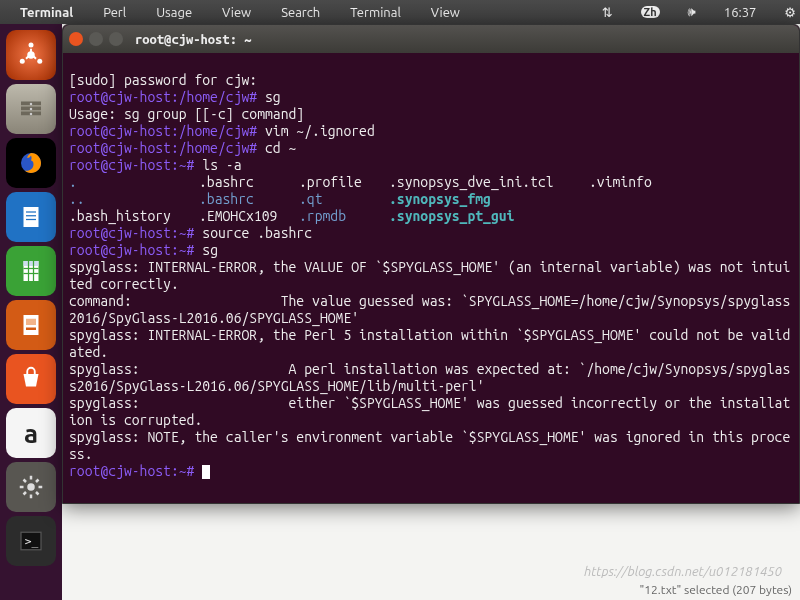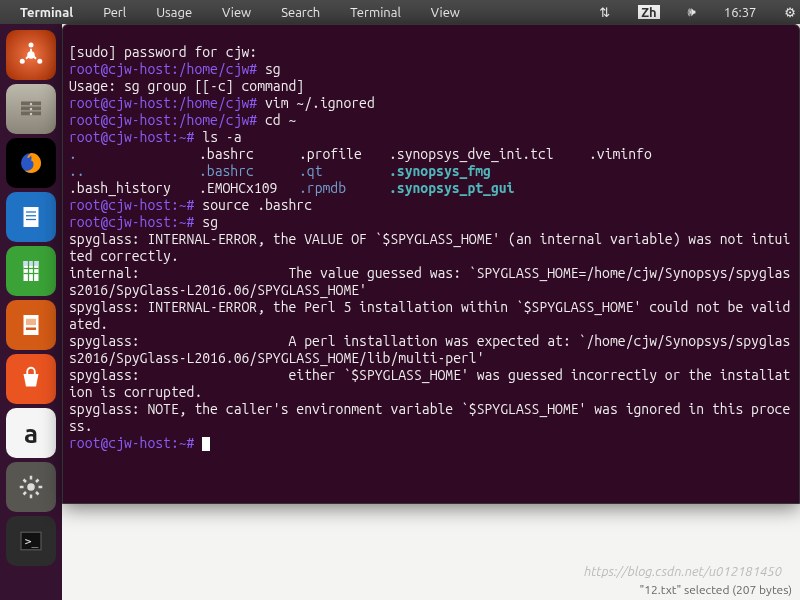--- a/index.html
+++ b/index.html
@@ -35,21 +35,21 @@
     <span style="font-weight:bold">Terminal</span>
     <span>Perl</span>
     <span>Usage</span>
     <span>View</span>
     <span>Search</span>
     <span>Terminal</span>
     <span>View</span>
   </div>
   <div class="right">
     <span>⇅</span>
-    <span style="background:#eee;color:#333;padding:0 3px;border-radius:0;font-weight:bold;font-size:13px">Zh</span>
+    <span style="background:#eee;color:#333;padding:0 3px;border-radius:6px;font-weight:bold;font-size:11px">Zh</span>
     <span>🕪</span>
     <span>16:37</span>
     <span>⚙</span>
   </div>
 </div>
 
 <div class="desktop-area">
   <div class="url-watermark">https://blog.csdn.net/u012181450</div>
   <div class="status-bar">"12.txt" selected (207 bytes)</div>
 </div>
@@ -131,33 +131,39 @@
   </div>
   <div class="licon" style="background:#2c2c2c">
     <svg viewBox="0 0 24 24">
         <rect x="4" y="5" width="16" height="14" fill="#111" stroke="#555"></rect>
         <text x="7" y="15" fill="#eee" font-size="9" font-family="monospace">&gt;_</text>
       </svg>
   </div>
 </div>
 
 <div class="term-window">
+  <div class="titlebar">
+    <span class="wbtn close"></span>
+    <span class="wbtn min"></span>
+    <span class="wbtn max"></span>
+    <span style="margin-left:6px">root@cjw-host: ~</span>
+  </div>
   <div class="term-body">
 <span>[sudo] password for cjw:</span>
 <span class="prompt">root@cjw-host:/home/cjw#</span><span> sg</span>
 <span>Usage: sg group [[-c] command]</span>
 <span class="prompt">root@cjw-host:/home/cjw#</span><span> vim ~/.ignored</span>
 <span class="prompt">root@cjw-host:/home/cjw#</span><span> cd ~</span>
 <span class="prompt">root@cjw-host:~#</span><span> ls -a</span>
 <span class="dir cell" style="width:130px">.</span><span class="cell" style="width:100px">.bashrc</span><span class="cell" style="width:90px">.profile</span><span class="cell" style="width:200px">.synopsys_dve_ini.tcl</span><span class="cell">.viminfo</span>
 <span class="dir cell" style="width:130px">..</span><span class="dir cell" style="width:100px">.bashrc</span><span class="dir cell" style="width:90px">.qt</span><span class="teal cell">.synopsys_fmg</span>
 <span class="cell" style="width:130px">.bash_history</span><span class="cell" style="width:100px">.EMOHCx109</span><span class="dir cell" style="width:90px">.rpmdb</span><span class="teal cell">.synopsys_pt_gui</span>
 <span class="prompt">root@cjw-host:~#</span><span> source .bashrc</span>
 <span class="prompt">root@cjw-host:~#</span><span> sg</span>
 <span>spyglass: INTERNAL-ERROR, the VALUE OF `$SPYGLASS_HOME' (an internal variable) was not intuited correctly.</span>
-<span>internal:                   The value guessed was: `SPYGLASS_HOME=/home/cjw/Synopsys/spyglass2016/SpyGlass-L2016.06/SPYGLASS_HOME'</span>
+<span>command:                   The value guessed was: `SPYGLASS_HOME=/home/cjw/Synopsys/spyglass2016/SpyGlass-L2016.06/SPYGLASS_HOME'</span>
 <span>spyglass: INTERNAL-ERROR, the Perl 5 installation within `$SPYGLASS_HOME' could not be validated.</span>
 <span>spyglass:                   A perl installation was expected at: `/home/cjw/Synopsys/spyglass2016/SpyGlass-L2016.06/SPYGLASS_HOME/lib/multi-perl'</span>
 <span>spyglass:                   either `$SPYGLASS_HOME' was guessed incorrectly or the installation is corrupted.</span>
 <span>spyglass: NOTE, the caller's environment variable `$SPYGLASS_HOME' was ignored in this process.</span>
 <span class="prompt">root@cjw-host:~#</span> <span class="cursor"></span>
   </div>
 </div>
 
 </body></html>

